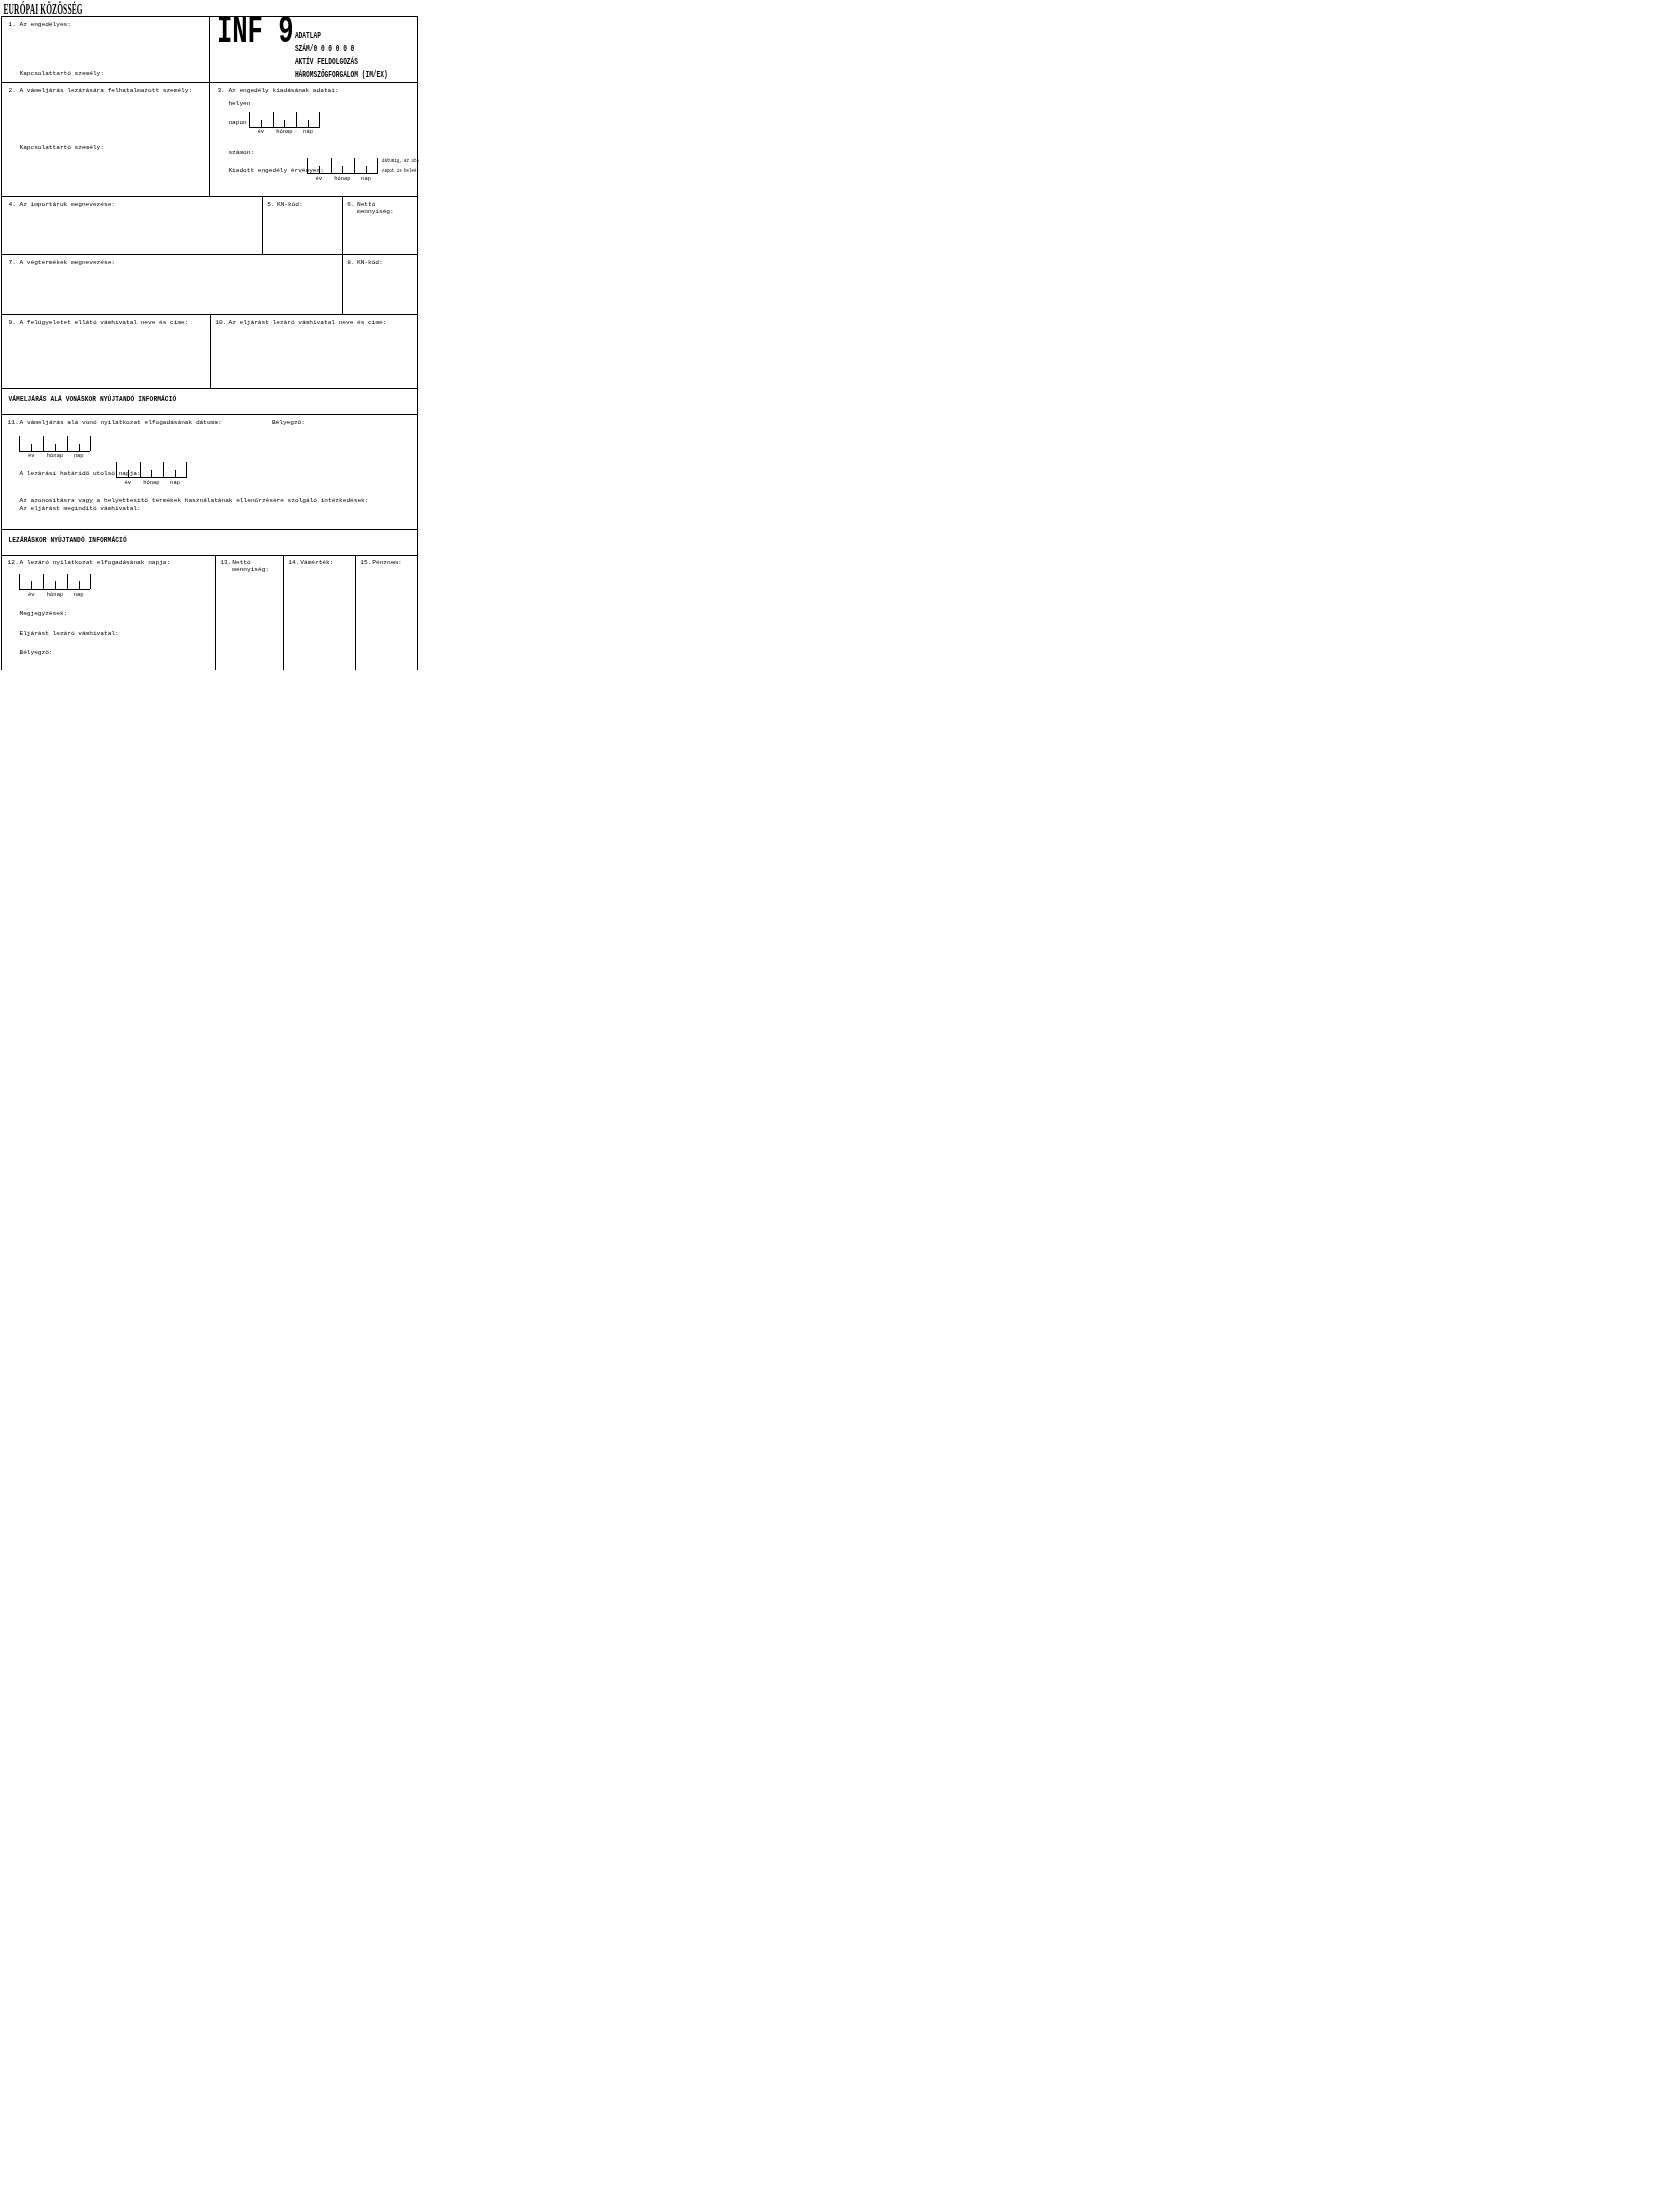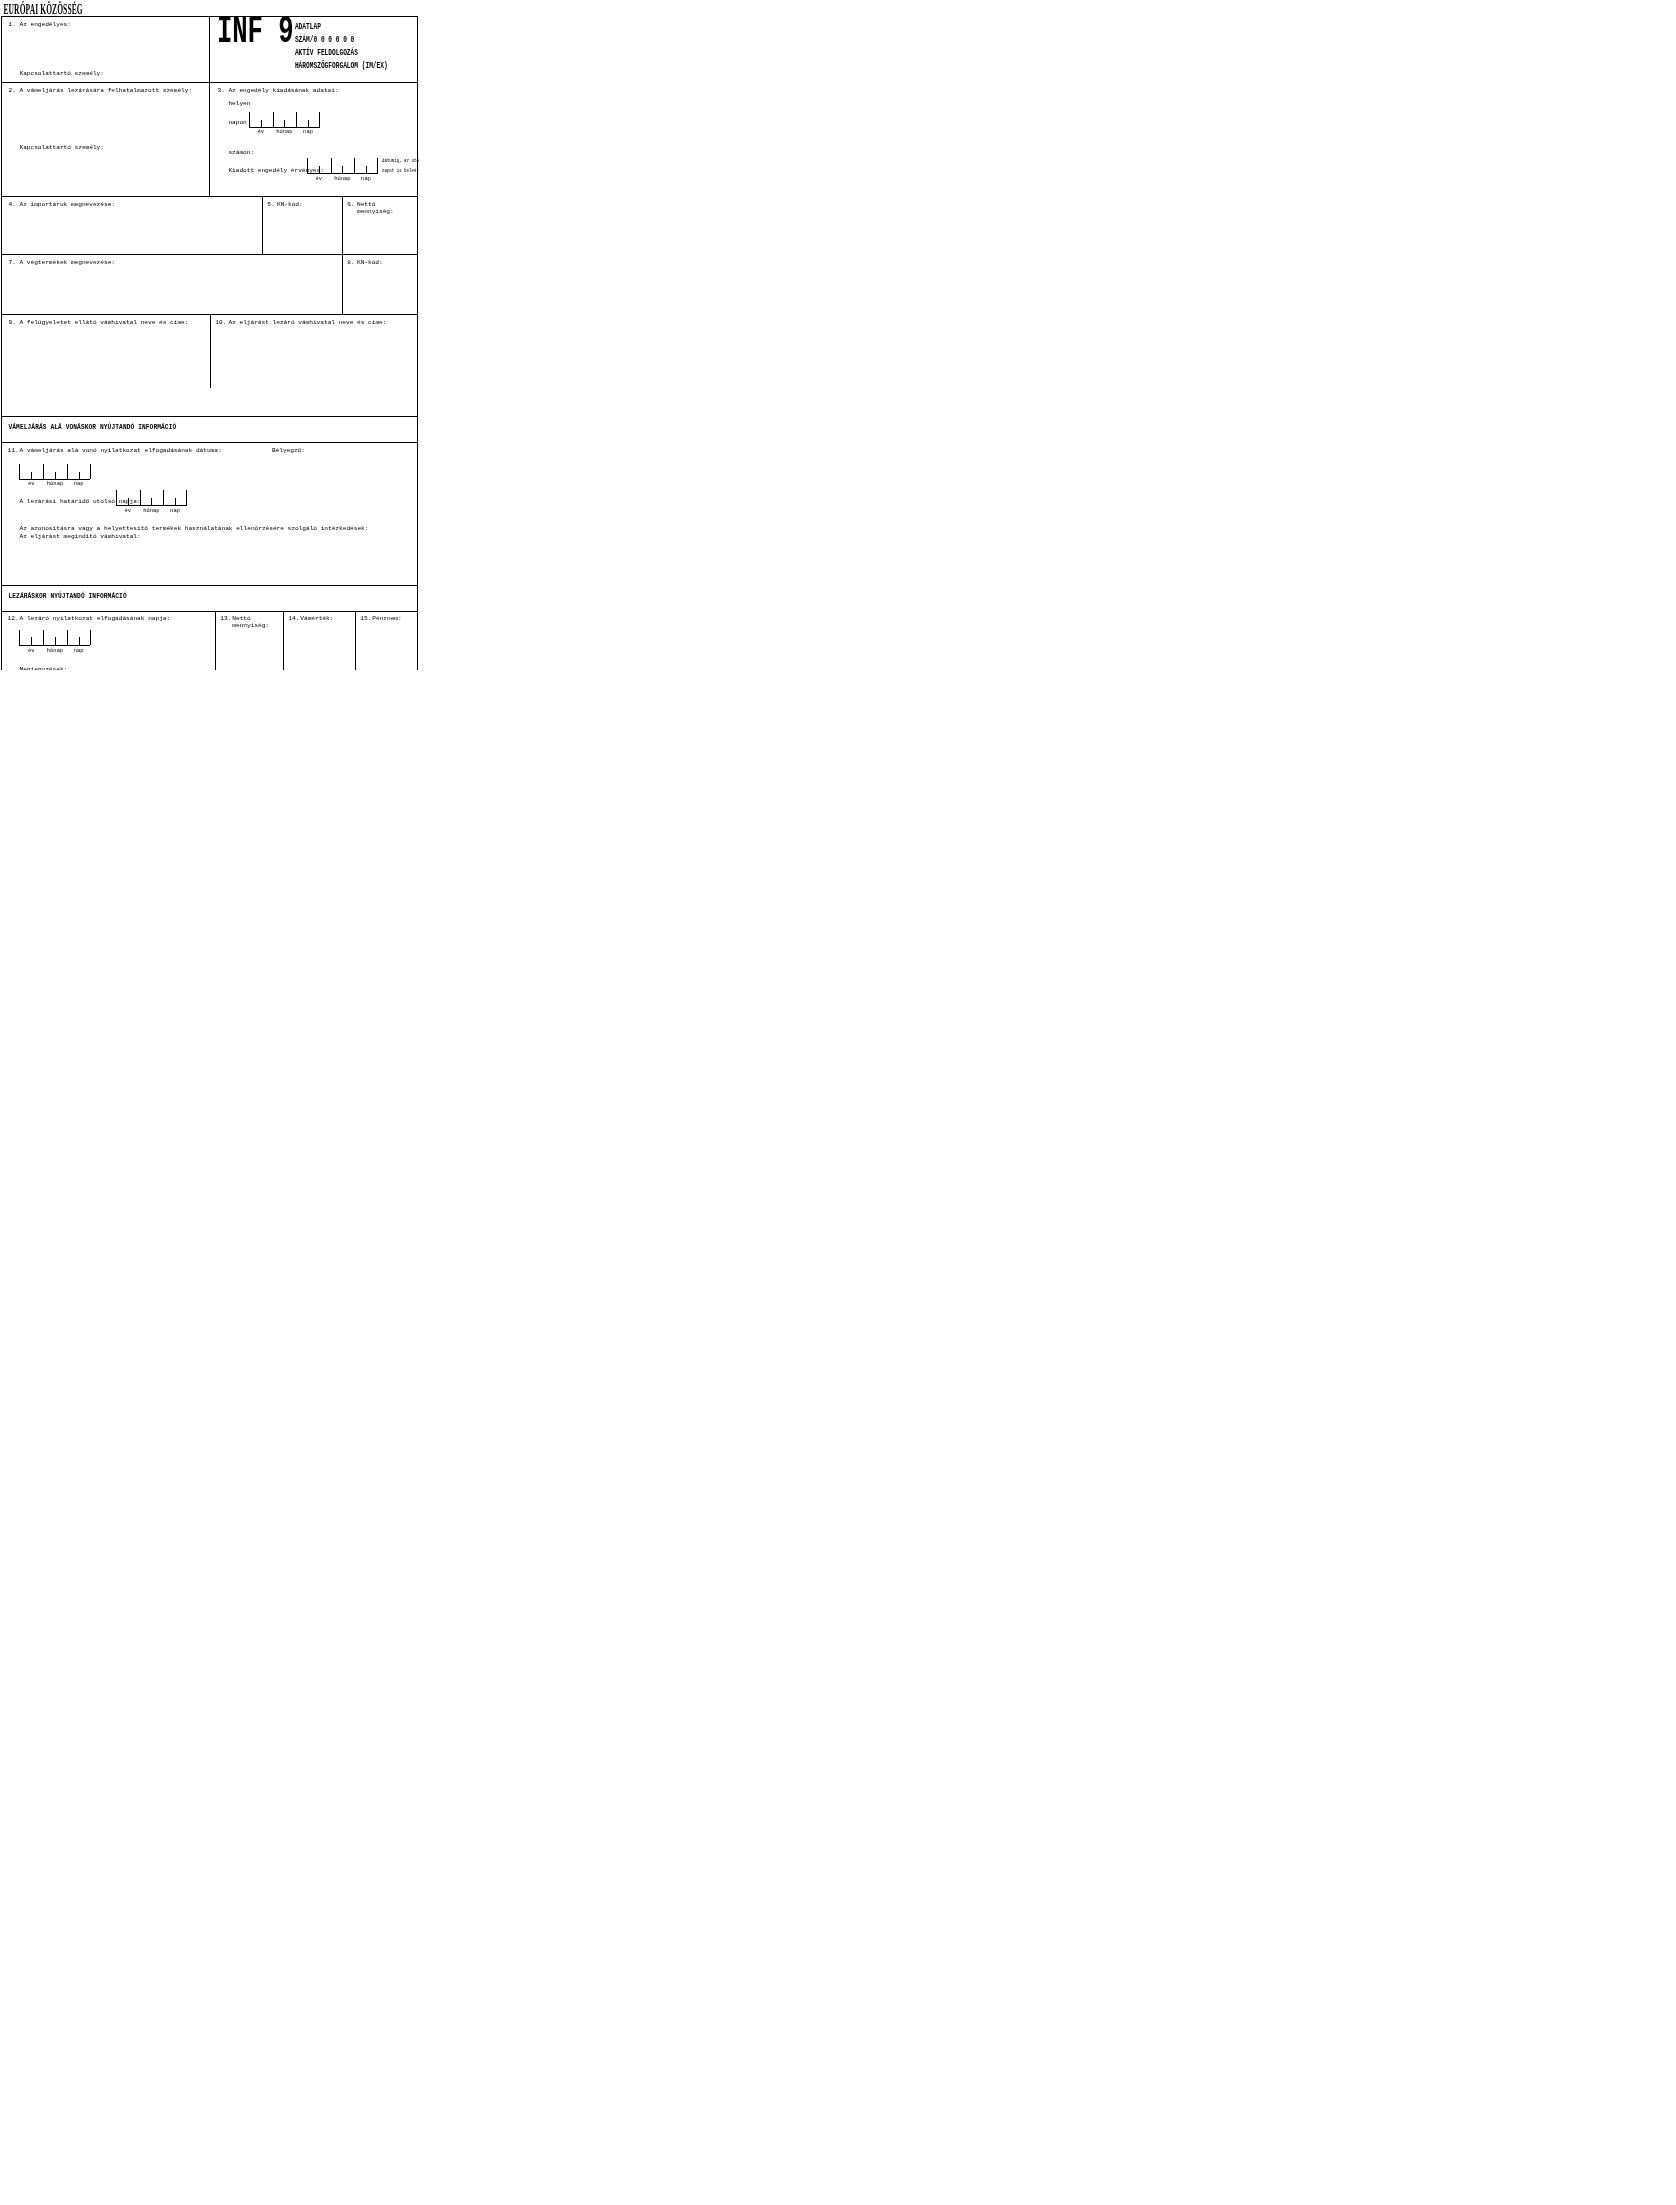--- a/index.html
+++ b/index.html
@@ -7,39 +7,39 @@
         font-family:"Liberation Serif","DejaVu Serif",serif;color:#000;overflow:hidden;}
   .doc-title{position:absolute;left:3.5px;top:1.3px;height:14px;}
   .doc-title span{display:inline-block;font-size:7.5px;font-weight:bold;letter-spacing:0.1px;
         transform:scaleY(1.9);transform-origin:0 0;white-space:nowrap;}
   .form{position:absolute;left:0.9px;top:16px;width:417px;height:655px;
         border:1.3px solid #000;box-sizing:border-box;font-family:Liberation Mono, monospace;}
   .row{position:relative;display:flex;border-top:1.3px solid #000;box-sizing:border-box;}
   .row.first{border-top:none;}
   .cell{position:relative;height:100%;box-sizing:border-box;}
   .cell + .cell{border-left:0.4px solid #000;}
-  .band{position:relative;border-top:1.3px solid #000;box-sizing:border-box;padding:4px 0 0 6.6px;margin-top:28px;}
+  .band{position:relative;border-top:1.3px solid #000;box-sizing:border-box;padding:4px 0 0 6.6px;}
   .band span{display:inline-block;font-size:6.2px;font-weight:bold;letter-spacing:0.1px;
         transform:scaleY(1.3);transform-origin:0 0;white-space:nowrap;}
   .lbl{display:flex;font-size:6.2px;letter-spacing:-0.04px;line-height:1.25;}
   .num{flex:none;}
   .w25{width:11px;} .w27{width:12px;} .w30{width:13.2px;} .w22{width:9.7px;}
   .abs{position:absolute;font-size:6.2px;letter-spacing:-0.04px;white-space:nowrap;}
   
   .dgrid{position:absolute;height:15px;border-bottom:0.9px solid #000;box-sizing:content-box;}
   .dgrid.bold{border-bottom-width:1.3px;}
   .dgrid i{position:absolute;bottom:0;width:0.4px;background:#000;}
   .dgrid i.t{height:15px;} .dgrid i.s{height:7.5px;}
   .dlabels{position:absolute;display:flex;font-size:5.5px;}
   .dlabels span{flex:1;text-align:center;}
   
   .inf9{position:absolute;left:7px;top:-4.4px;}
   .inf9 span{display:inline-block;font-size:25.6px;font-weight:bold;line-height:1;
         transform:scaleY(1.55);transform-origin:0 0;white-space:nowrap;}
-  .hdr-lines{position:absolute;left:85px;top:3px;}
+  .hdr-lines{position:absolute;left:85px;top:12px;}
   .hdr-lines div{height:13px;display:flex;align-items:center;}
   .hdr-lines span{display:inline-block;font-size:6.2px;font-weight:bold;white-space:nowrap;
         transform:scaleY(1.5);transform-origin:0 50%;}
   .note{position:absolute;font-size:5.7px;line-height:9.7px;}
   .note span{display:inline-block;transform:scale(0.72,1);transform-origin:0 0;white-space:nowrap;}
 </style>
 </head>
 <body>
 
 <div class="page">

